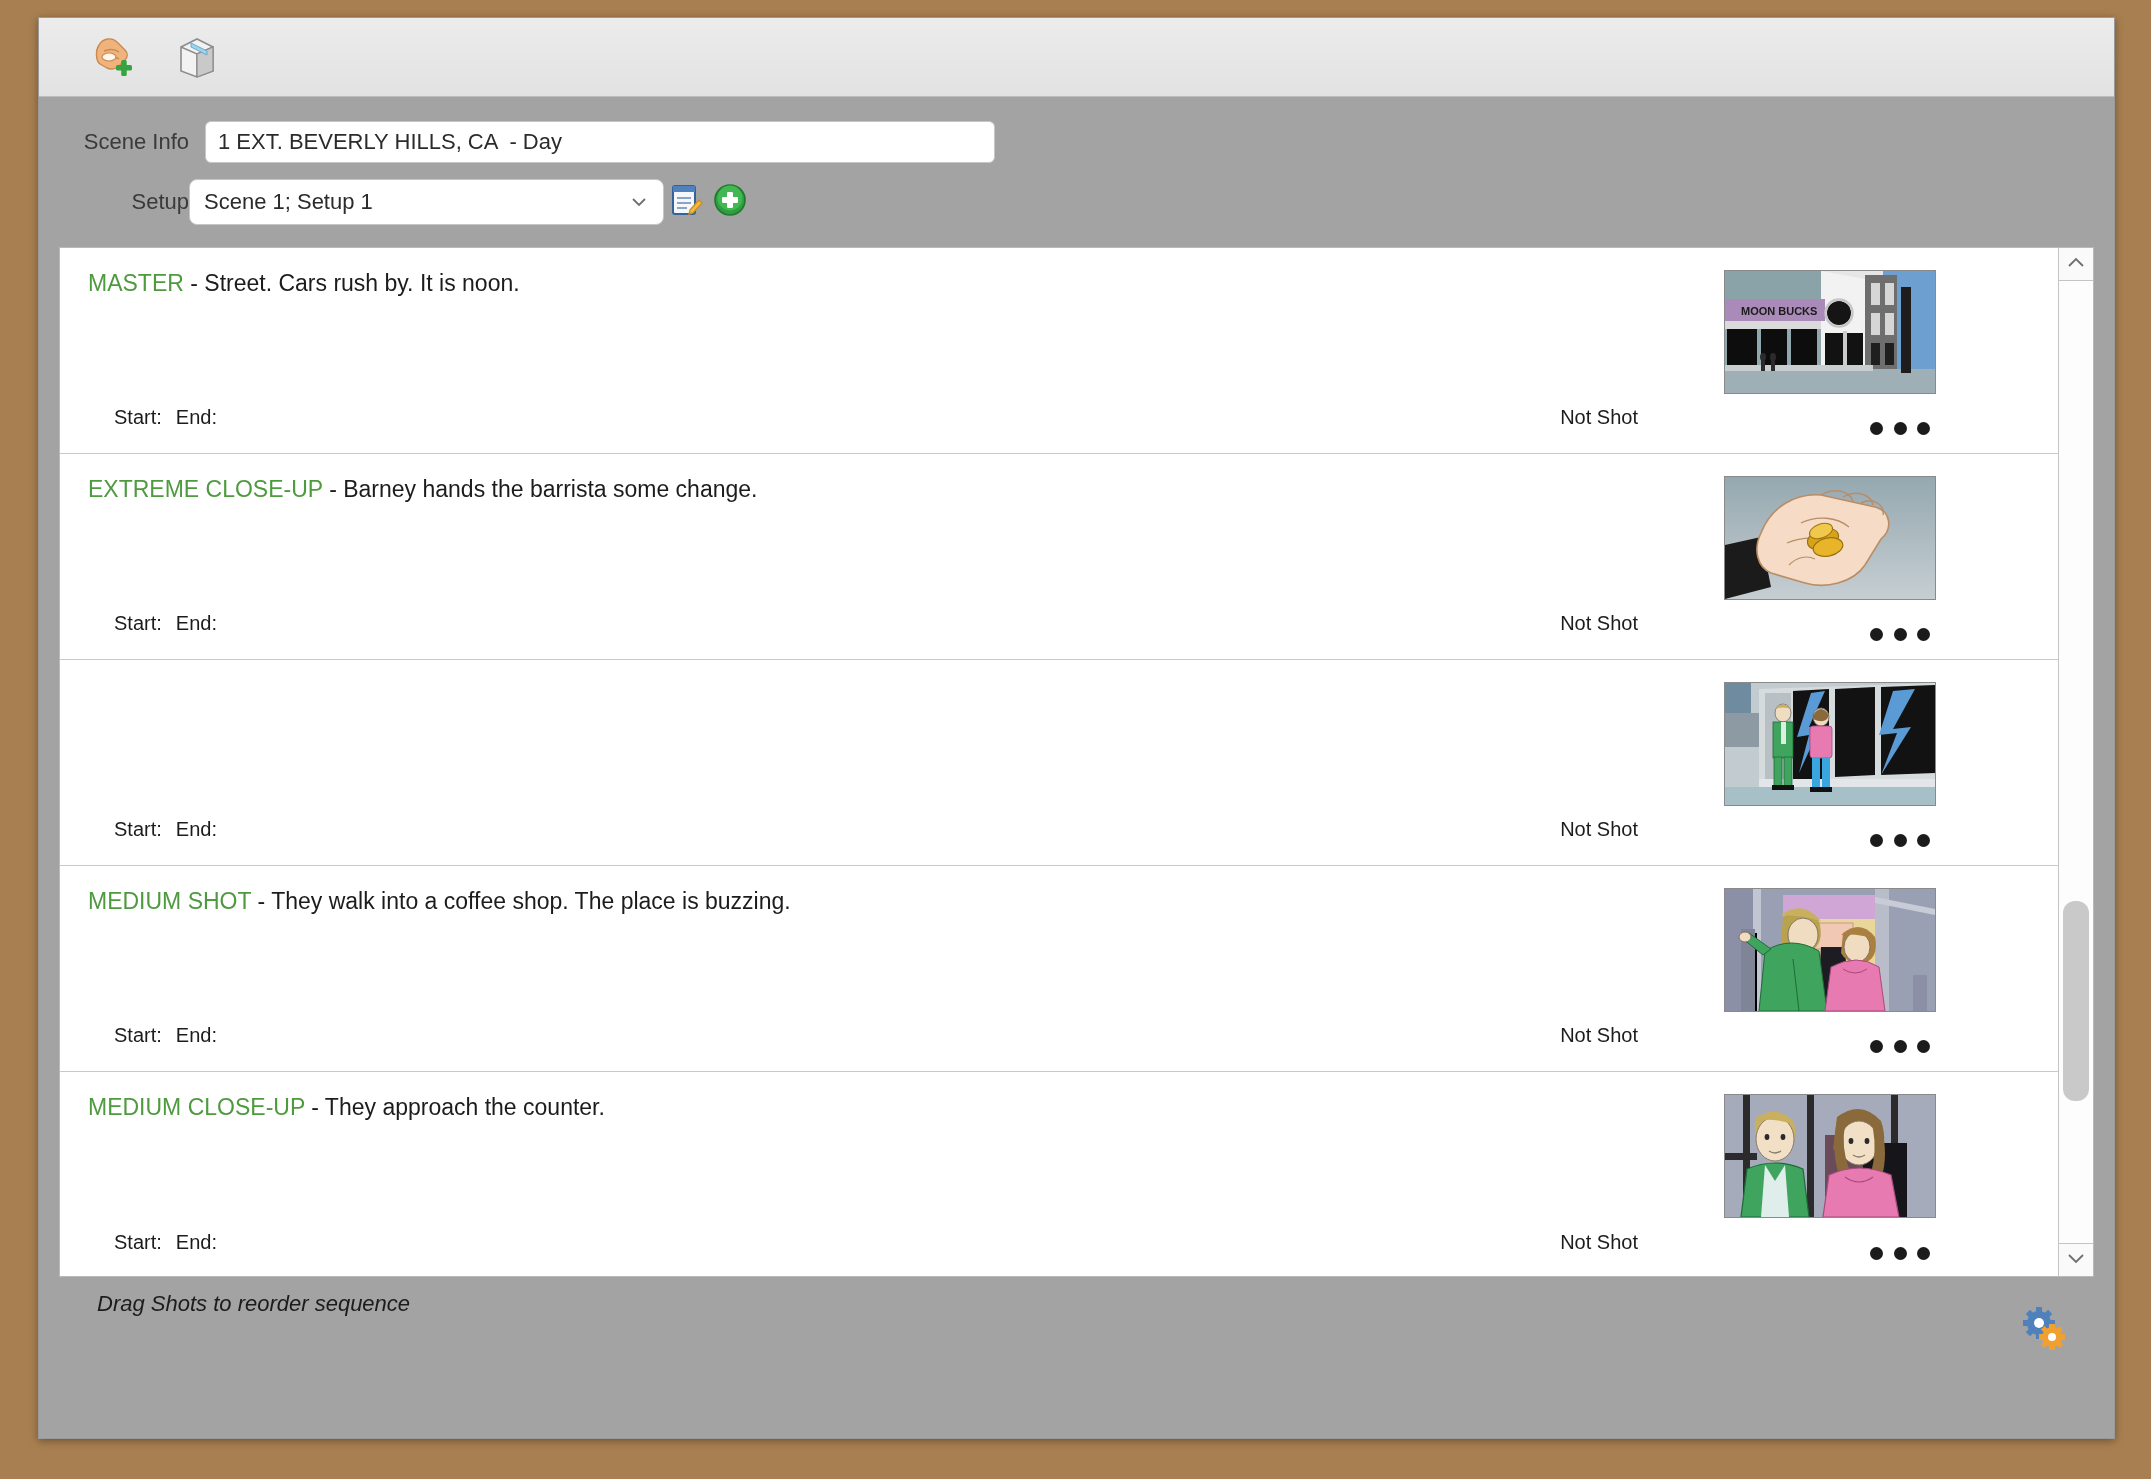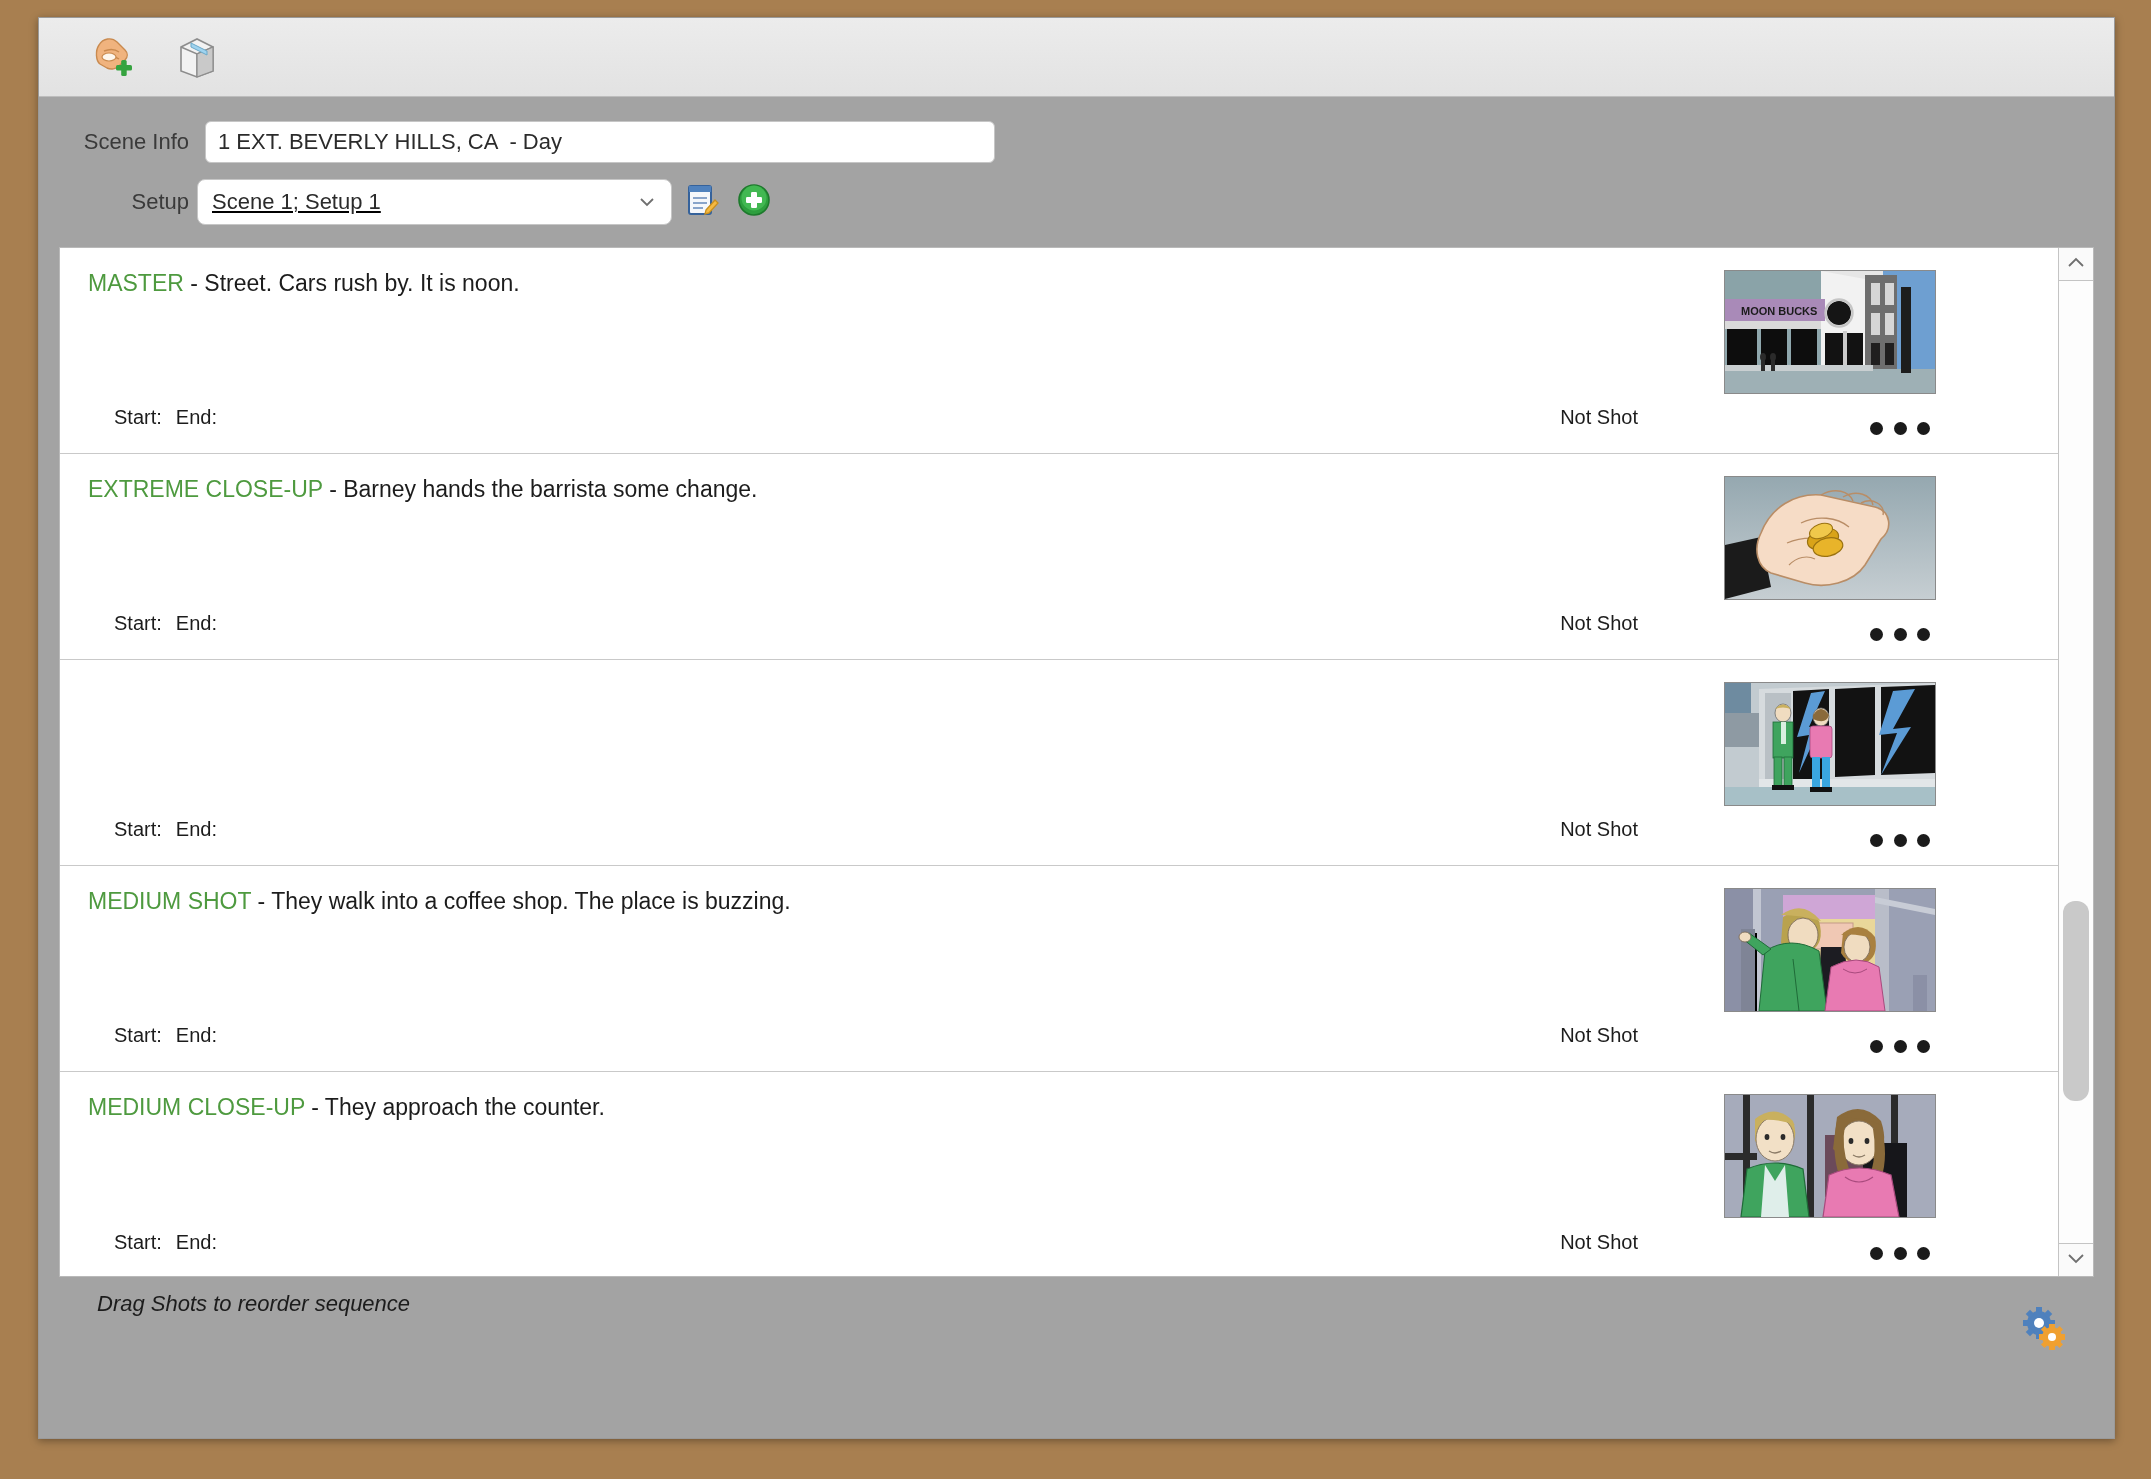--- a/index.html
+++ b/index.html
@@ -116,21 +116,21 @@
     padding: 0 12px;
     box-sizing: border-box;
     font-family: "Liberation Sans", sans-serif;
   }
 
   
   #setup-row {
     margin-top: 16px;
     display: flex;
     align-items: center;
-    gap: 8px;
+    gap: 0;
     position: relative;
   }
   #setup-label { width: 130px; text-align: right; }
   .combo {
     position: relative;
     height: 46px;
     border: 1px solid #c6c6c6;
     border-radius: 8px;
     background: #fff;
     display: flex;
@@ -144,21 +144,21 @@
     color: #2b2b2b;
     flex: 1 1 auto;
     white-space: nowrap;
     overflow: hidden;
   }
   .chev {
     width: 20px;
     height: 20px;
     flex: 0 0 20px;
   }
-  #setup-combo { width: 475px; text-decoration: underline; }
+  #setup-combo { width: 475px; }
   #display-combo { width: 480px; }
 
   .icon-btn {
     width: 44px;
     height: 44px;
     display: flex;
     align-items: center;
     justify-content: center;
     cursor: pointer;
   }

